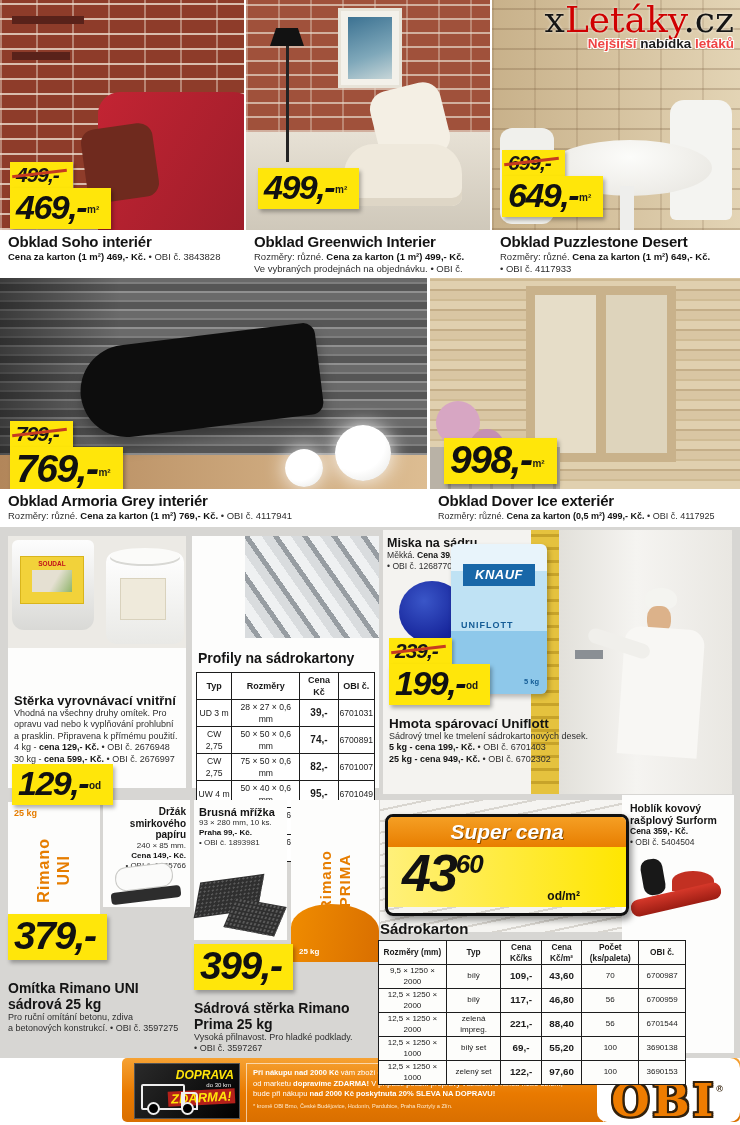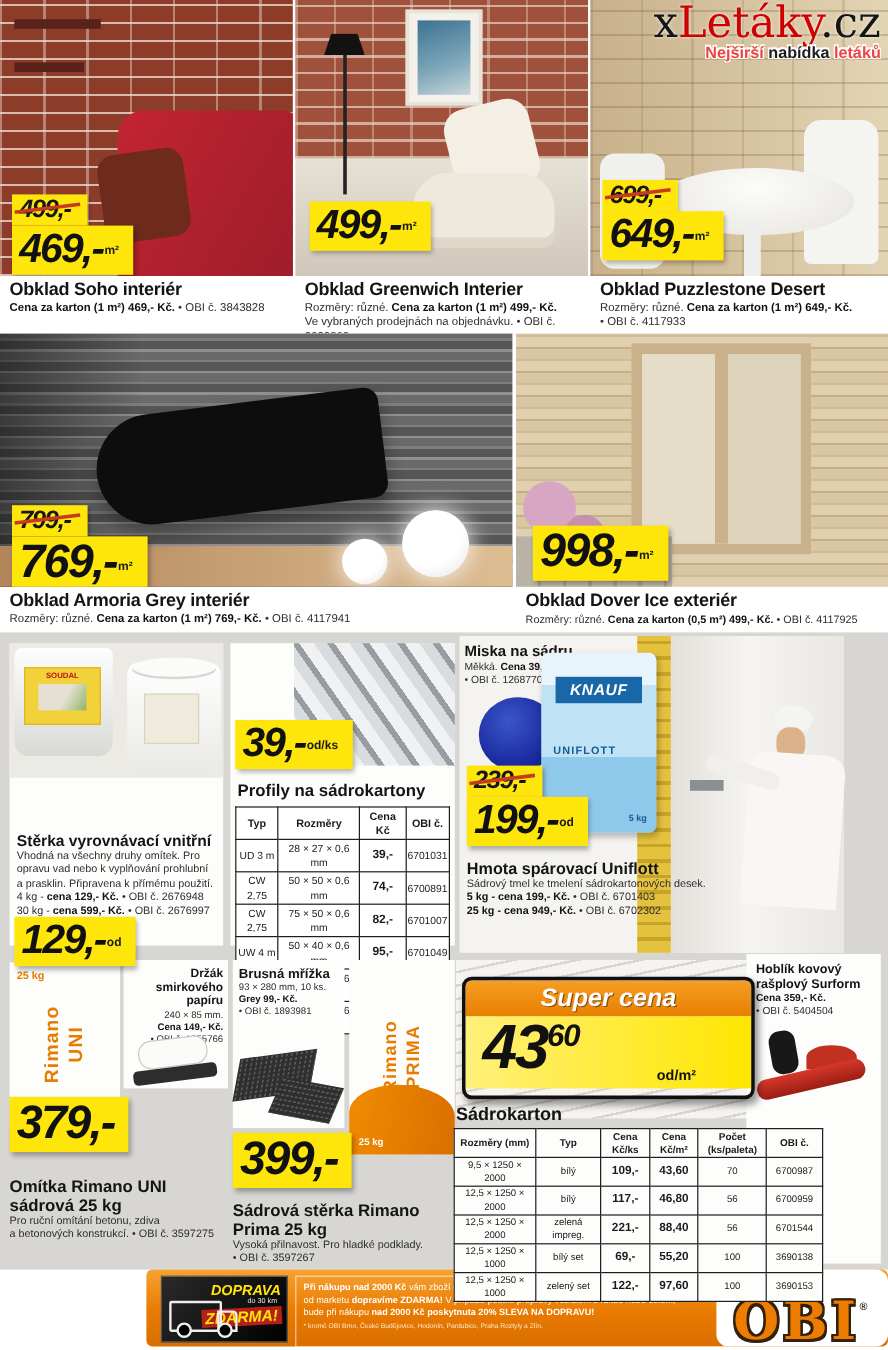--- a/index.html
+++ b/index.html
@@ -276,23 +276,20 @@
     <div style="padding:4px 6px 0 6px;">
       <h3 class="stitle" style="font-size:13px;">Stěrka vyrovnávací vnitřní</h3>
       <p class="sdesc"><span>Vhodná na všechny druhy omítek. Pro opravu vad nebo k vyplňování prohlubní a prasklin. Připravena k přímému použití.</span><br>
         <span>4 kg - </span><span class="b">cena 129,- Kč.</span><span> • OBI č. 2676948</span><br>
         <span>30 kg - </span><span class="b">cena 599,- Kč.</span><span> • OBI č. 2676997</span></p>
     </div>
   </section>
 
   <section class="wbox" style="left:192px;top:536px;width:187px;height:252px;">
     <div class="profphoto"></div>
-    <div class="tagcol" style="left:4px;top:64px;">
-      <div class="t-big"><span class="pr">39,-</span><sup class="u">od/ks</sup></div>
-    </div>
     <h3 class="stitle" style="position:absolute;left:6px;top:114px;font-size:14px;">Profily na sádrokartony</h3>
     <table class="ptable" style="position:absolute;left:4px;top:136px;width:179px;">
       <tbody>
           <tr>
         <th>Typ</th>
         <th>Rozměry</th>
         <th>Cena Kč</th>
         <th>OBI č.</th>
       </tr>
       <tr>
@@ -328,21 +325,21 @@
       <tr>
             <td>CD 3 m</td>
             <td>60 × 27 × 0,6 mm</td>
             <td class="price">49,-</td>
             <td class="obin">6702450</td>
           </tr>
     </tbody>
       </table>
   </section>
 
-  <section class="wbox" style="left:383px;top:530px;width:320px;height:264px;background:#f4f3f0;">
+  <section class="wbox" style="left:383px;top:530px;width:349px;height:264px;background:#f4f3f0;">
     <div class="wallarea" style="left:176px;right:0;">
       <div class="helmet" style="left:86px;top:58px;"></div>
       <div class="face" style="left:88px;top:76px;"></div>
       <div class="torso" style="left:62px;top:98px;"></div>
       <div class="arm" style="left:28px;top:106px;"></div>
       <div class="trowel" style="left:16px;top:120px;"></div>
     </div>
     <div class="ins" style="left:148px;width:28px;"></div>
     <div style="position:absolute;left:4px;top:6px;width:150px;">
       <h3 class="stitle" style="font-size:12.5px;">Miska na sádru</h3>
@@ -386,21 +383,21 @@
       <h3 class="stitle" style="font-size:10px;line-height:11.5px;"><span>Držák</span><br><span>smirkového</span><br><span>papíru</span></h3>
       <p class="sdesc" style="font-size:8px;line-height:10px;"><span>240 × 85 mm.</span><br><span class="b">Cena 149,- Kč.</span><br><span>• OBI č. 1855766</span></p>
     </div>
     <div class="fl-top"></div>
     <div class="fl-base"></div>
   </div>
 
   <div class="wbox" style="left:194px;top:800px;width:93px;height:140px;">
     <div style="padding:6px 0 0 5px;">
       <h3 class="stitle" style="font-size:11px;">Brusná mřížka</h3>
-      <p class="sdesc" style="font-size:8px;line-height:10px;"><span>93 × 280 mm, 10 ks.</span><br><span class="b">Grey 99,- Kč.</span><br><span>• OBI č. 1893981</span></p>
+      <p class="sdesc" style="font-size:8px;line-height:10px;"><span>93 × 280 mm, 10 ks.</span><br><span class="b">Praha 99,- Kč.</span><br><span>• OBI č. 1893981</span></p>
     </div>
     <div class="mesh" style="left:4px;bottom:26px;width:62px;height:36px;transform:skewX(-18deg) rotate(-8deg);"></div>
     <div class="mesh" style="left:34px;bottom:8px;width:54px;height:30px;transform:skewX(-14deg) rotate(10deg);"></div>
   </div>
 
   <div class="wbox" style="left:291px;top:800px;width:88px;height:162px;">
     <div class="vwrap">
       <span class="vtext" style="font-size:15px;">Rimano</span>
       <span class="vtext" style="font-size:15px;">PRIMA</span>
     </div>

